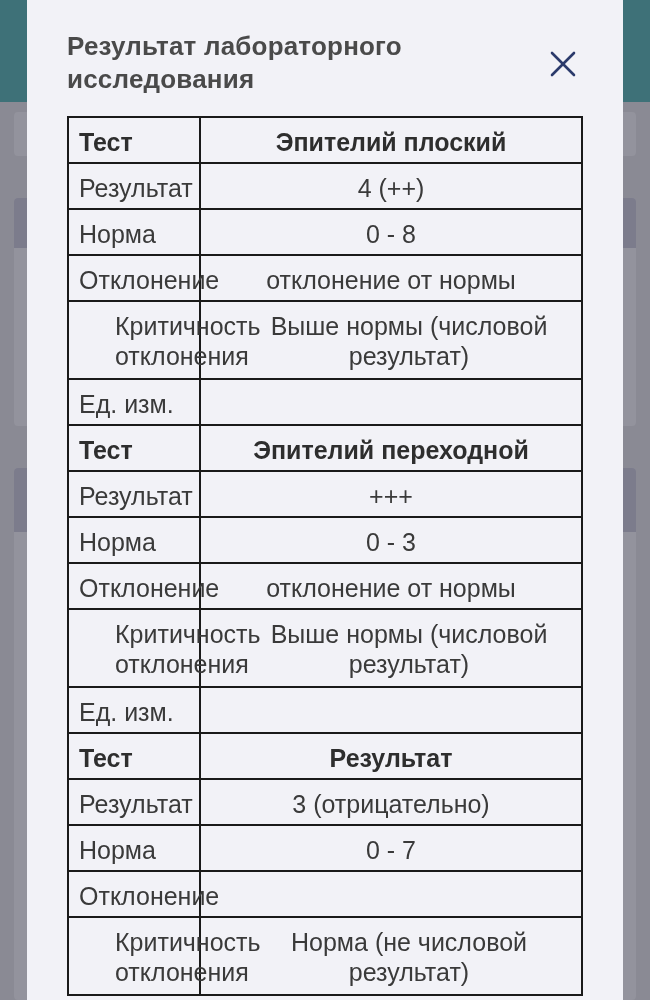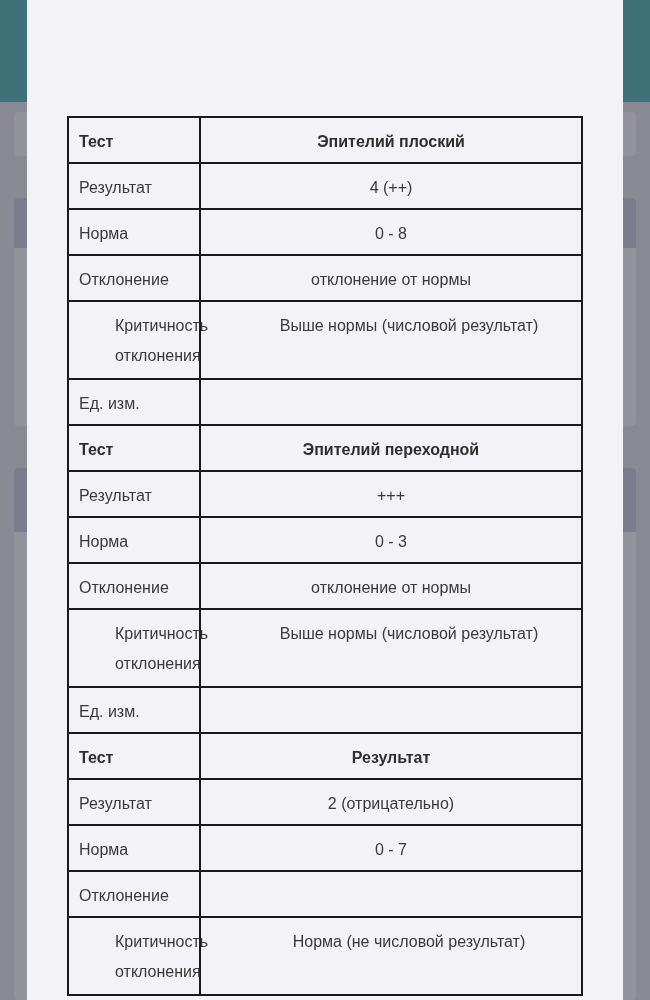--- a/index.html
+++ b/index.html
@@ -32,21 +32,21 @@
     letter-spacing:0.2px;
   }
   .close-btn {
     position:absolute; left:520px; top:48px; width:32px; height:32px;
     cursor:pointer;
   }
   .close-btn svg { width:32px; height:32px; display:block; }
   table.results {
     position:absolute; left:40px; top:116px;
     width:516px; border-collapse:collapse; table-layout:fixed;
-    font-size:16px; color:#3a3a3a;
+    font-size:25px; color:#3a3a3a;
   }
   table.results td {
     border:2px solid #1a1a1a; padding:0 10px; vertical-align:top;
     line-height:30px;
   }
   table.results td.label { width:132px; }
   table.results td.value { text-align:center;margin-left:28px; }
   table.results tr.test td { font-weight:bold; color:#2e2e2e; }
   table.results tr td { height:46px; padding-top:9px; box-sizing:border-box; }
   table.results tr.tall td { height:78px;padding-left:46px; }
@@ -57,20 +57,29 @@
 <div class="bg-header"></div>
 <div class="bg-card" style="top:112px;height:44px;"></div>
 <div class="bg-card" style="top:198px;height:228px;">
     <div class="bar"></div>
   </div>
 <div class="bg-card" style="top:468px;height:532px;">
     <div class="bar" style="height:64px;"></div>
   </div>
 
 <div class="modal">
+  <div class="modal-header">
+    <div class="modal-title">Результат лабораторного исследования</div>
+    <div class="close-btn">
+      <svg viewBox="0 0 32 32">
+        <line x1="5" y1="5" x2="27" y2="27" stroke="#2b3a6b" stroke-width="2.6" stroke-linecap="round"></line>
+        <line x1="27" y1="5" x2="5" y2="27" stroke="#2b3a6b" stroke-width="2.6" stroke-linecap="round"></line>
+      </svg>
+    </div>
+  </div>
 
   <table class="results">
 
     <tbody>
         <tr class="test">
       <td class="label">Тест</td>
       <td class="value">Эпителий плоский</td>
     </tr>
     <tr>
       <td class="label">Результат</td>
@@ -117,21 +126,21 @@
       <td class="label">Ед. изм.</td>
       <td class="value"></td>
     </tr>
 
     <tr class="test">
       <td class="label">Тест</td>
       <td class="value">Результат</td>
     </tr>
     <tr>
       <td class="label">Результат</td>
-      <td class="value">2 (отрицательно)</td>
+      <td class="value">3 (отрицательно)</td>
     </tr>
     <tr>
       <td class="label">Норма</td>
       <td class="value">0 - 7</td>
     </tr>
     <tr>
       <td class="label">Отклонение</td>
       <td class="value"></td>
     </tr>
     <tr class="tall">

